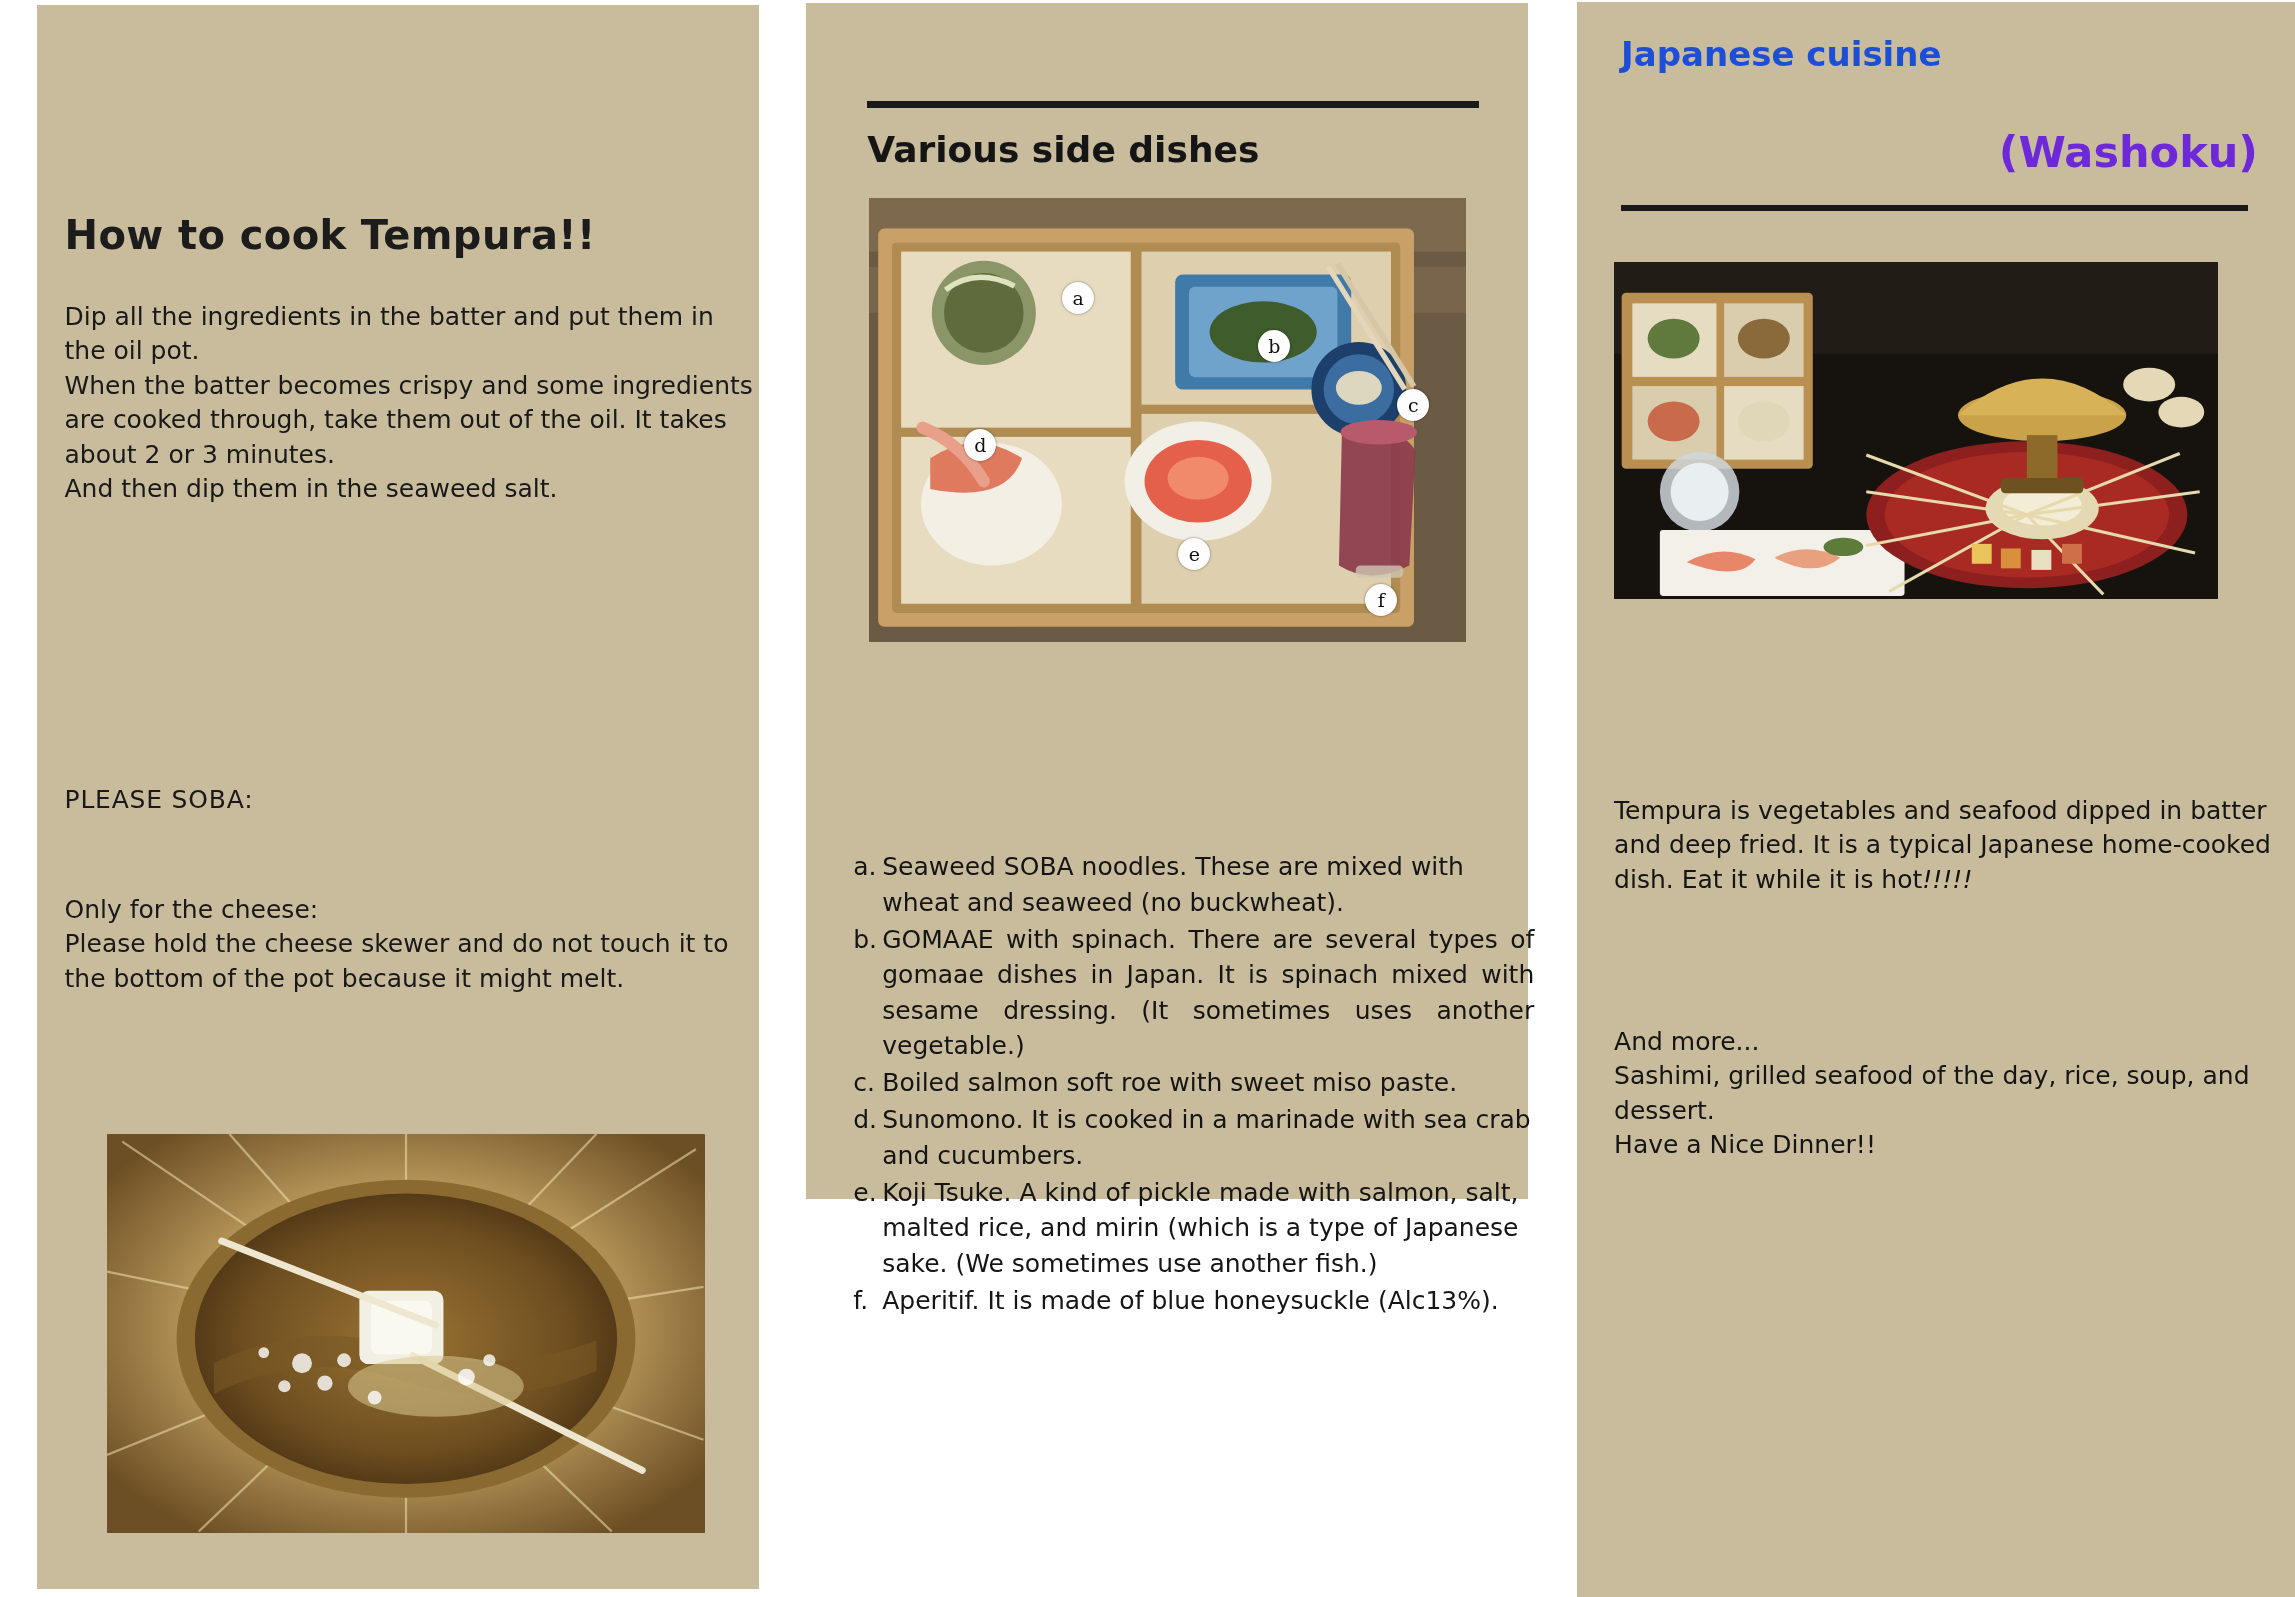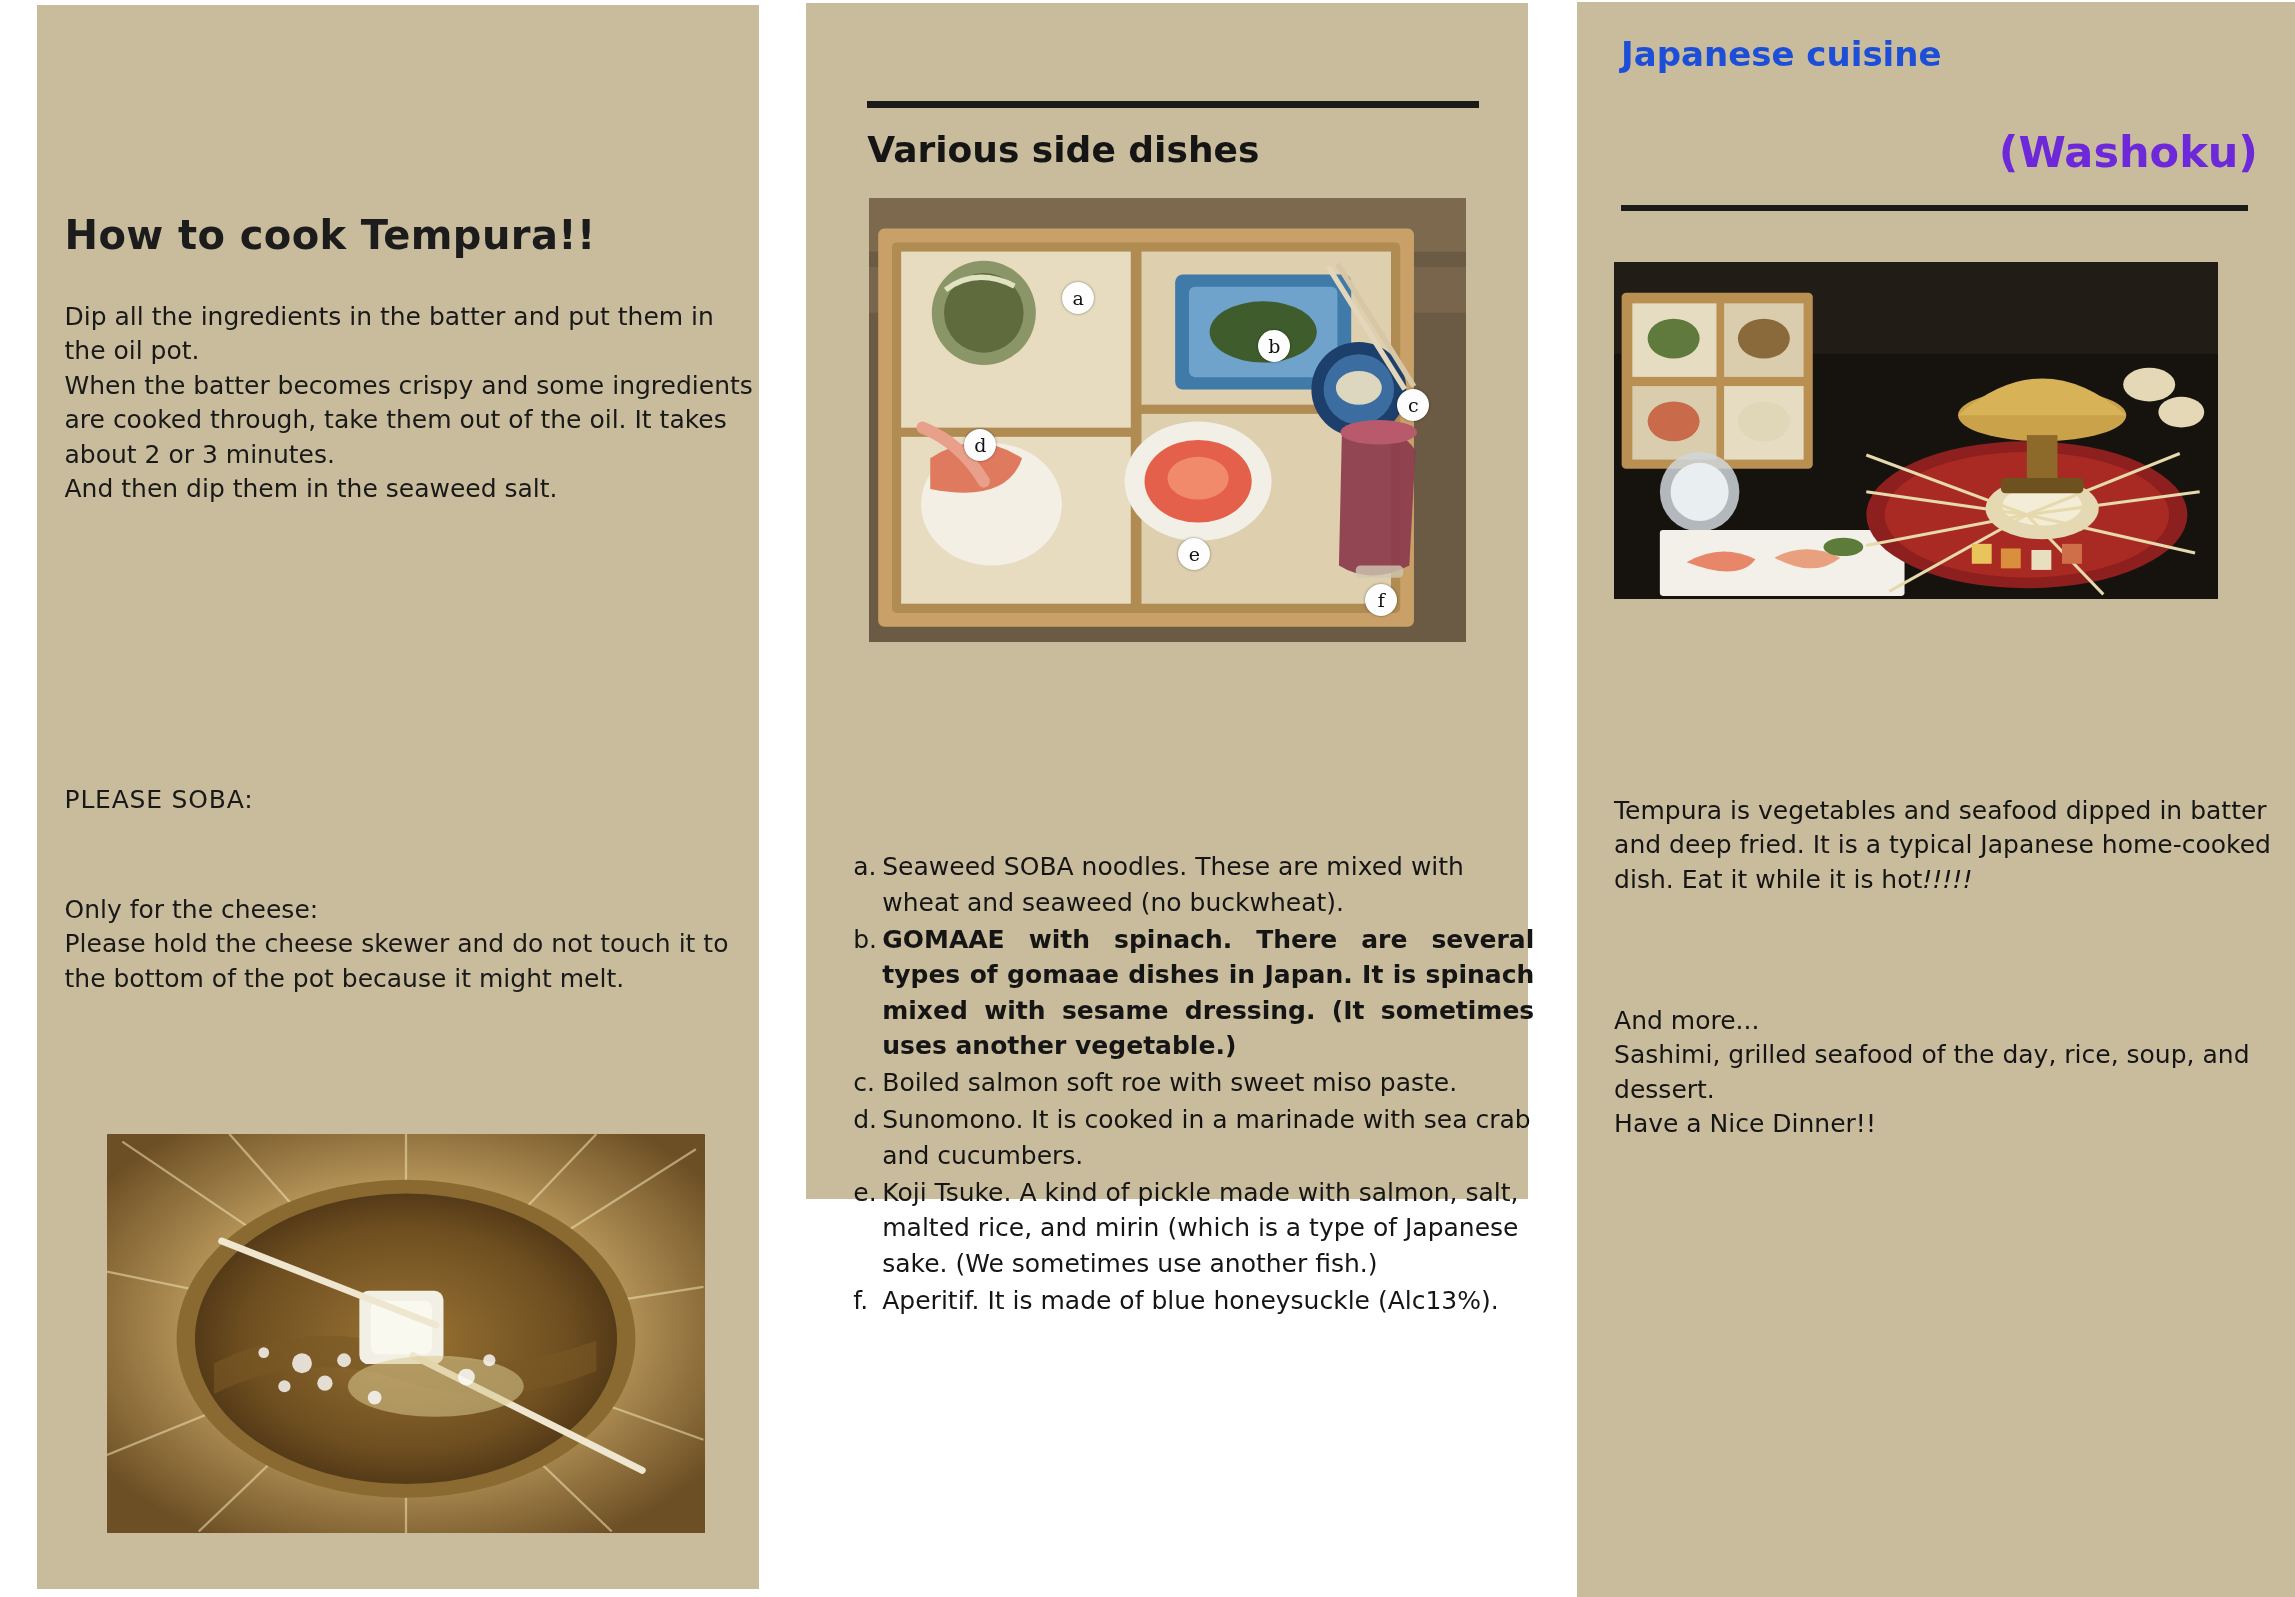--- a/index.html
+++ b/index.html
@@ -170,21 +170,21 @@
   }
   .mid-list .item {
     display: flex;
     margin-bottom: 1.5px;
   }
   .mid-list .lbl {
     width: 29px;
     flex: none;
   }
   .mid-list .txt { flex: 1; }
-  .mid-list .txt.right { text-align: justify; font-weight: bold; }
+  .mid-list .txt.right { text-align: justify; }
 
   
   .right-title1 {
     position: absolute;
     left: 44px;
     top: 32px;
     font-size: 34px;
     font-weight: 600;
     color: #1d4ed8;
   }
@@ -216,21 +216,21 @@
     left: 37px;
     top: 792px;
     width: 658px;
     font-size: 25px;
     line-height: 1.38;
     color: #151515;
   }
   .right-body2 {
     position: absolute;
     left: 37px;
-    top: 1002px;
+    top: 1023px;
     width: 658px;
     font-size: 25px;
     line-height: 1.38;
     color: #151515;
   }
   em.i { font-style: italic; }
 </style>
 </head>
 <body>
 

